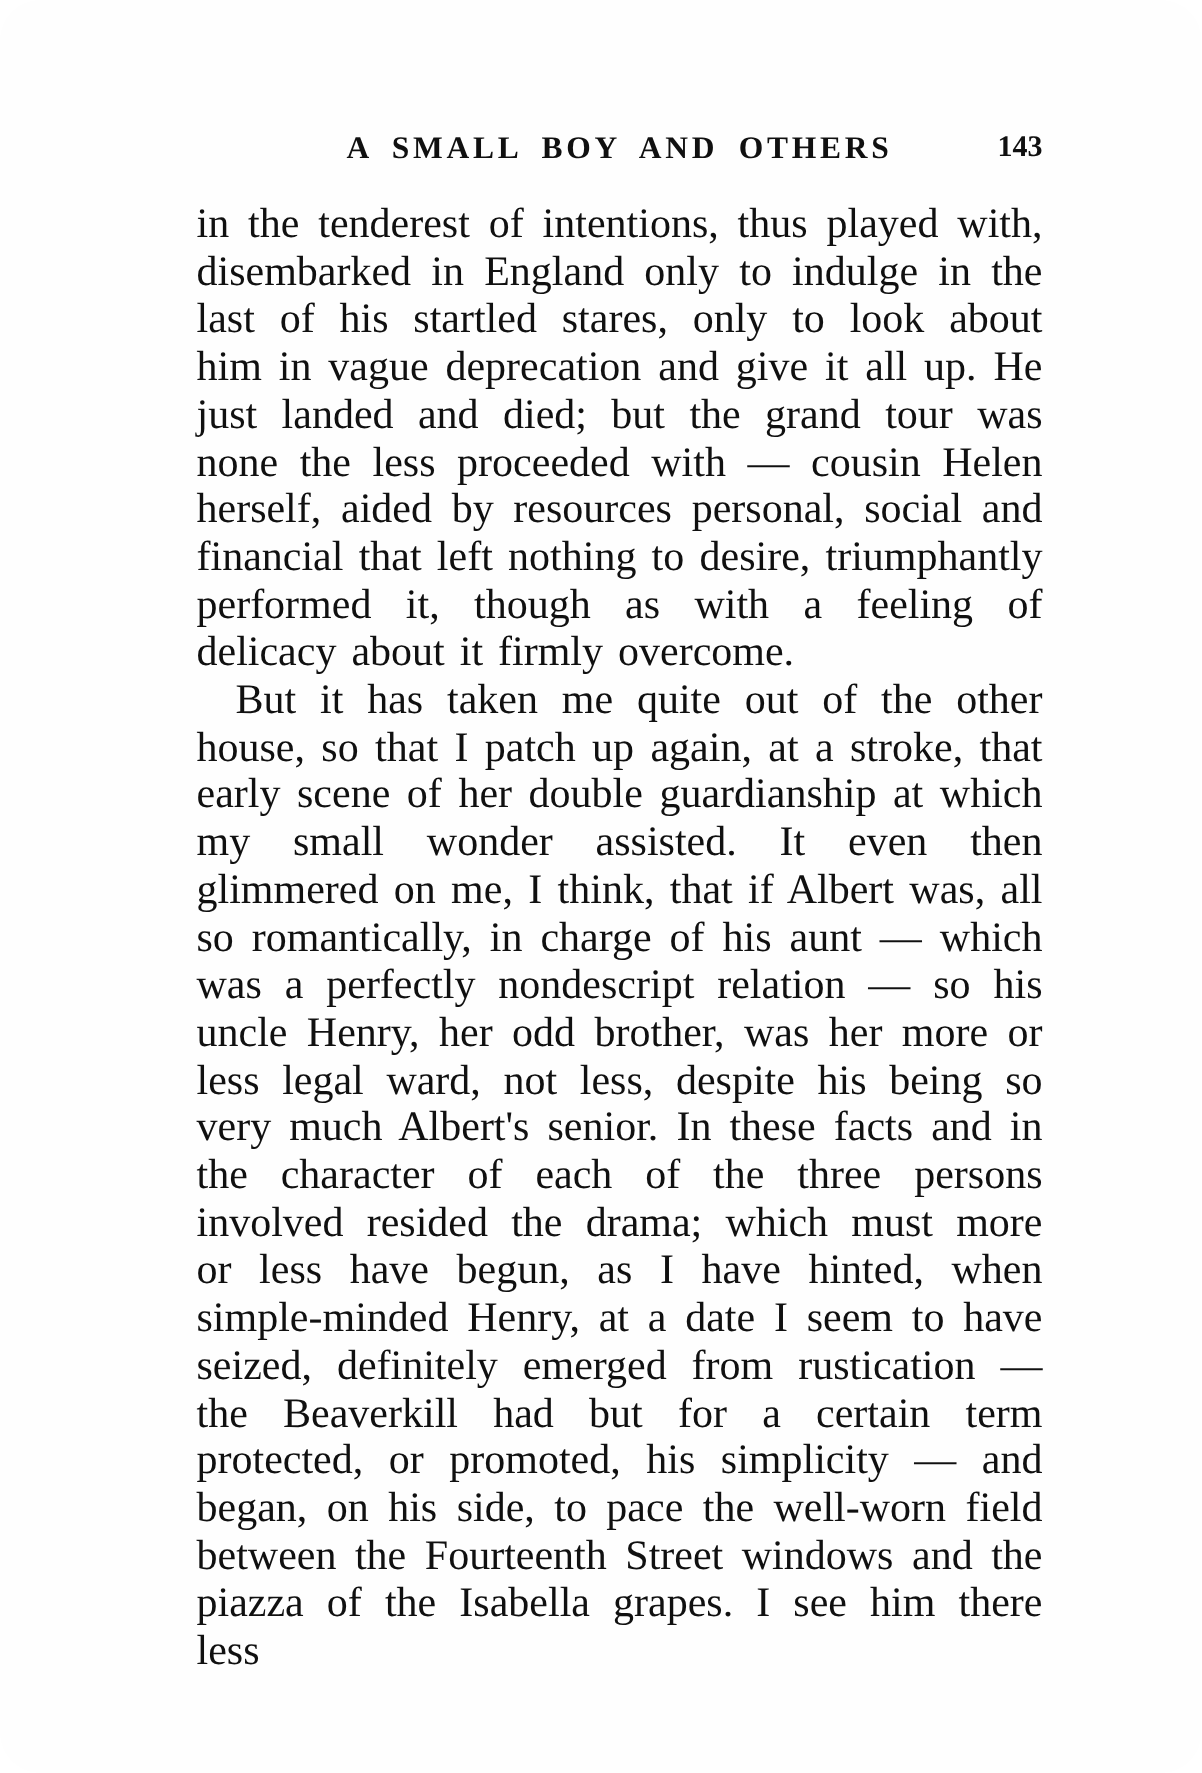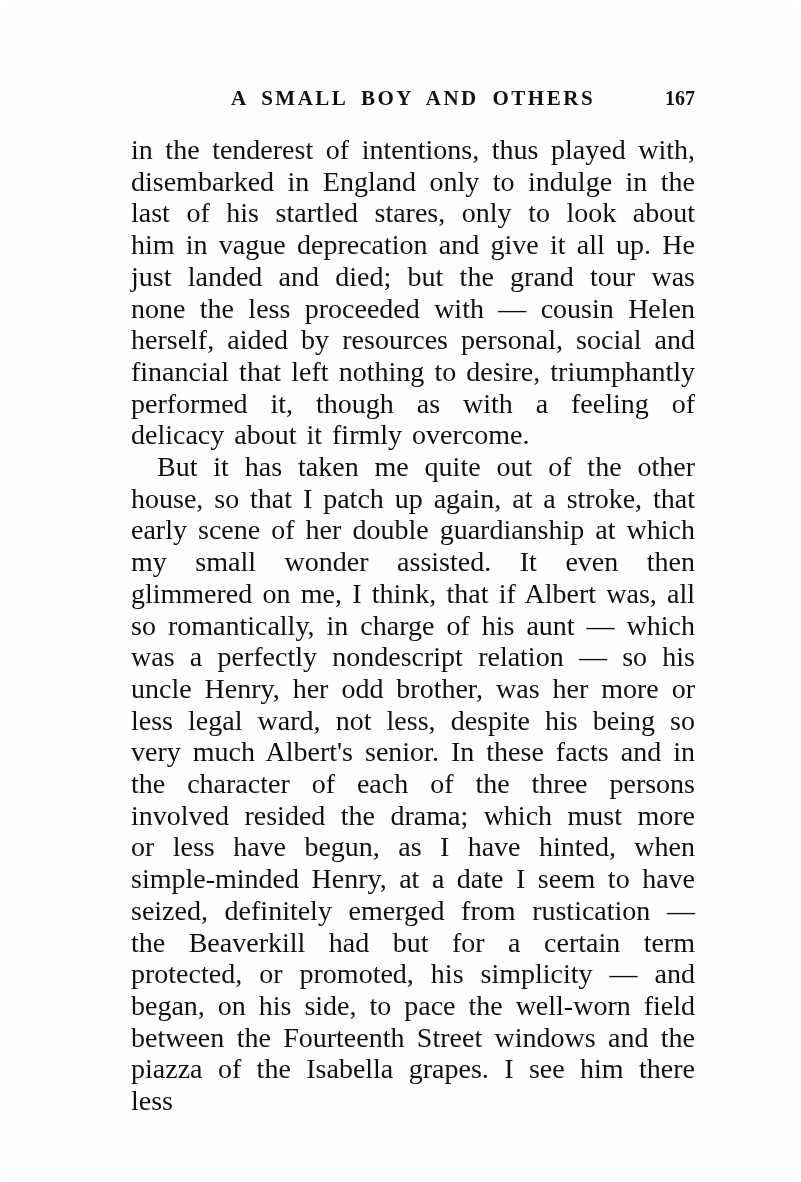--- a/index.html
+++ b/index.html
@@ -60,21 +60,21 @@
     text-align-last: justify;
   }
 </style>
 </head>
 <body>
 
 <div class="page">
 
   <header class="page-header">
     <span class="running-title">A SMALL BOY AND OTHERS</span>
-    <span class="page-number">167</span>
+    <span class="page-number">143</span>
   </header>
 
   <main class="page-body">
     <p class="para">in the tenderest of intentions, thus played with, disembarked in England only to indulge in the last of his startled stares, only to look about him in vague deprecation and give it all up. He just landed and died; but the grand tour was none the less proceeded with — cousin Helen herself, aided by resources personal, social and financial that left nothing to desire, triumphantly performed it, though as with a feeling of delicacy about it firmly overcome.</p>
     <p class="para indented fill-last-line">But it has taken me quite out of the other house, so that I patch up again, at a stroke, that early scene of her double guardianship at which my small wonder assisted. It even then glimmered on me, I think, that if Albert was, all so romantically, in charge of his aunt — which was a perfectly nondescript relation — so his uncle Henry, her odd brother, was her more or less legal ward, not less, despite his being so very much Albert's senior. In these facts and in the character of each of the three persons involved resided the drama; which must more or less have begun, as I have hinted, when simple-minded Henry, at a date I seem to have seized, definitely emerged from rustication — the Beaverkill had but for a certain term protected, or promoted, his simplicity — and began, on his side, to pace the well-worn field between the Fourteenth Street windows and the piazza of the Isabella grapes. I see him there less</p>
   </main>
 
 </div>
 
 </body></html>

